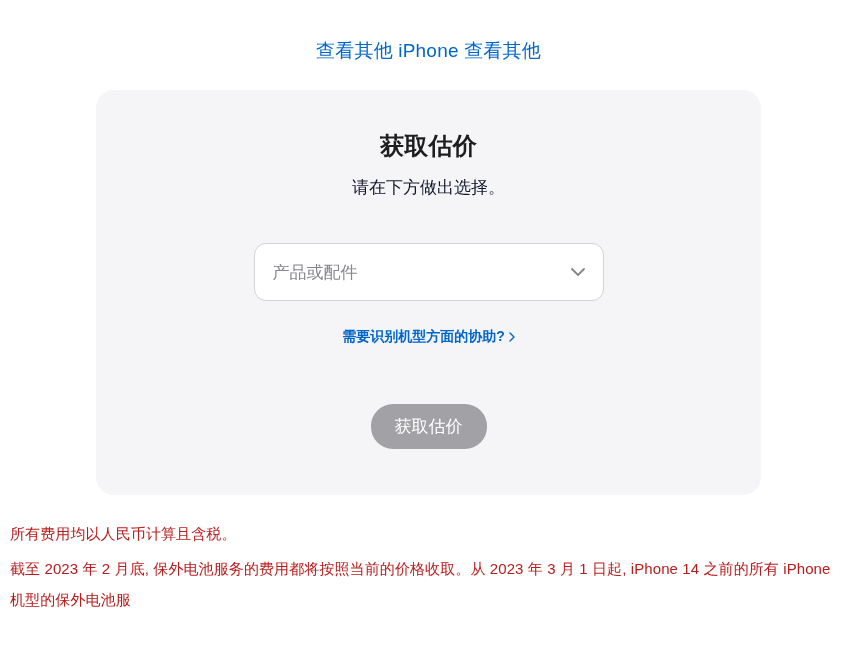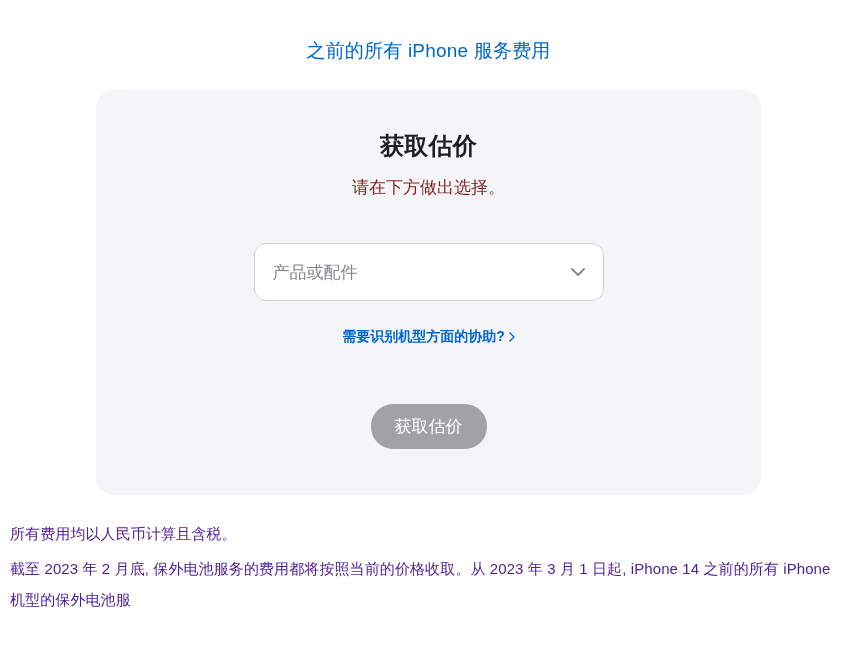--- a/index.html
+++ b/index.html
@@ -31,21 +31,21 @@
       text-align: center;
     }
     .card-title {
       font-size: 24px;
       font-weight: 600;
       margin-bottom: 14px;
       letter-spacing: 0.3px;
     }
     .card-sub {
       font-size: 17px;
-      color: #7f1d1d;
+      color: #0f172a;
       margin-bottom: 44px;
     }
     .combo {
       width: 350px;
       margin: 0 auto 26px;
       background: #ffffff;
       border: 1px solid #d2d2d7;
       border-radius: 12px;
       height: 58px;
       display: flex;
@@ -83,32 +83,32 @@
       border: none;
       border-radius: 22px;
       padding: 11px 24px;
       font-size: 17px;
       cursor: pointer;
     }
     .footer {
       padding: 24px 10px 0;
     }
     .footer p {
-      color: #4c1d95;
+      color: #b91c1c;
       font-size: 15px;
       line-height: 2.05;
       letter-spacing: 0.1px;
     }
     .footer p + p { margin-top: 4px; }
   </style>
 </head>
 <body>
 
 <div class="top-link">
-  <a href="#">之前的所有 iPhone 服务费用</a>
+  <a href="#">查看其他 iPhone 查看其他</a>
 </div>
 
 <div class="card">
   <div class="card-title">获取估价</div>
   <div class="card-sub">请在下方做出选择。</div>
 
   <div class="combo">
     <span class="ph">产品或配件</span>
     <span class="chev">
       <svg width="14" height="8" viewBox="0 0 14 8" fill="none">

